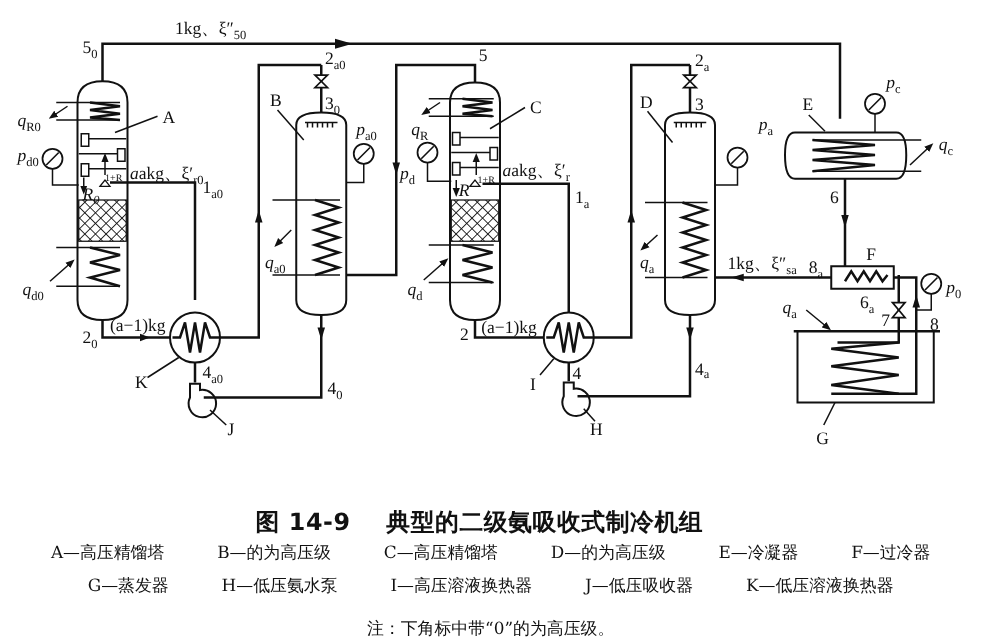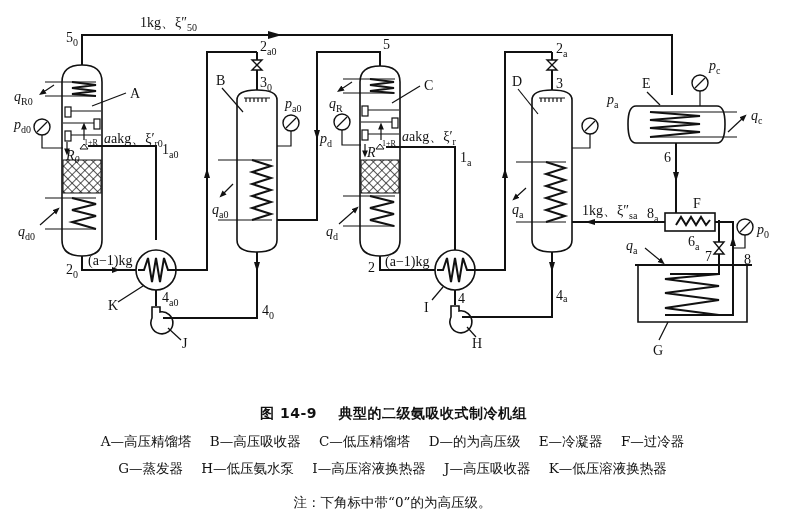--- a/index.html
+++ b/index.html
@@ -5,23 +5,23 @@
   html, body { margin:0; padding:0; background:#ffffff; }
   body { width:785px; height:512px; position:relative; overflow:hidden; font-family:"Liberation Serif", "DejaVu Serif", serif; color:#111; }
   svg#diagram { position:absolute; left:0; top:0; }
   svg text { font-family:"Liberation Serif","DejaVu Serif",serif; fill:#111; }
   .ln { stroke:#111; stroke-width:2; fill:none; }
   .thin { stroke:#111; stroke-width:1.2; fill:none; }
   .vessel { stroke:#111; stroke-width:1.6; fill:#fff; }
   .coil { stroke:#111; stroke-width:2; fill:none; stroke-linejoin:miter; }
   .lbl { font-size:14px; }
   .sub { font-size:10px; }
-  .cap-title { position:absolute; left:16px; width:755px; top:405px; text-align:center; font-family:"DejaVu Sans", sans-serif; font-weight:bold; font-size:14px; letter-spacing:0.5px; }
+  .cap-title { position:absolute; left:6px; width:755px; top:405px; text-align:center; font-family:"DejaVu Sans", sans-serif; font-weight:bold; font-size:19px; letter-spacing:0.5px; }
   .cap-line { position:absolute; left:0; width:785px; text-align:center; font-family:"DejaVu Serif", serif; font-size:13.5px; }
-  .cap-line span { margin:0 7px; }
+  .cap-line span { margin:0 19px; }
 </style>
 </head>
 <body>
 
 <svg id="diagram" width="785" height="400" viewBox="0 0 785 400" xmlns="http://www.w3.org/2000/svg">
   <defs>
     <pattern id="hatch" width="6" height="6" patternUnits="userSpaceOnUse" patternTransform="rotate(45)">
       <line x1="0" y1="0" x2="0" y2="6" stroke="#111" stroke-width="1.4"></line>
       <line x1="0" y1="0" x2="6" y2="0" stroke="#111" stroke-width="1.4"></line>
     </pattern>
@@ -271,28 +271,28 @@
   <text class="lbl" x="653" y="355">G</text>
 </svg>
 
 <div class="cap-title">
   <span>图 14-9</span>&nbsp;&nbsp;&nbsp;
   <span>典型的二级氨吸收式制冷机组</span>
 </div>
 
 <div class="cap-line" style="top:433px">
   <span>A—高压精馏塔</span>
-  <span>B—高压吸收器</span>
-  <span>C—低压精馏塔</span>
+  <span>B—的为高压级</span>
+  <span>C—高压精馏塔</span>
   <span>D—的为高压级</span>
   <span>E—冷凝器</span>
   <span>F—过冷器</span>
 </div>
 <div class="cap-line" style="top:460px">
   <span>G—蒸发器</span>
   <span>H—低压氨水泵</span>
   <span>I—高压溶液换热器</span>
-  <span>J—高压吸收器</span>
+  <span>J—低压吸收器</span>
   <span>K—低压溶液换热器</span>
 </div>
 <div class="cap-line" style="top:494px">
   <span>注：下角标中带“0”的为高压级。</span>
 </div>
 
 </body></html>

